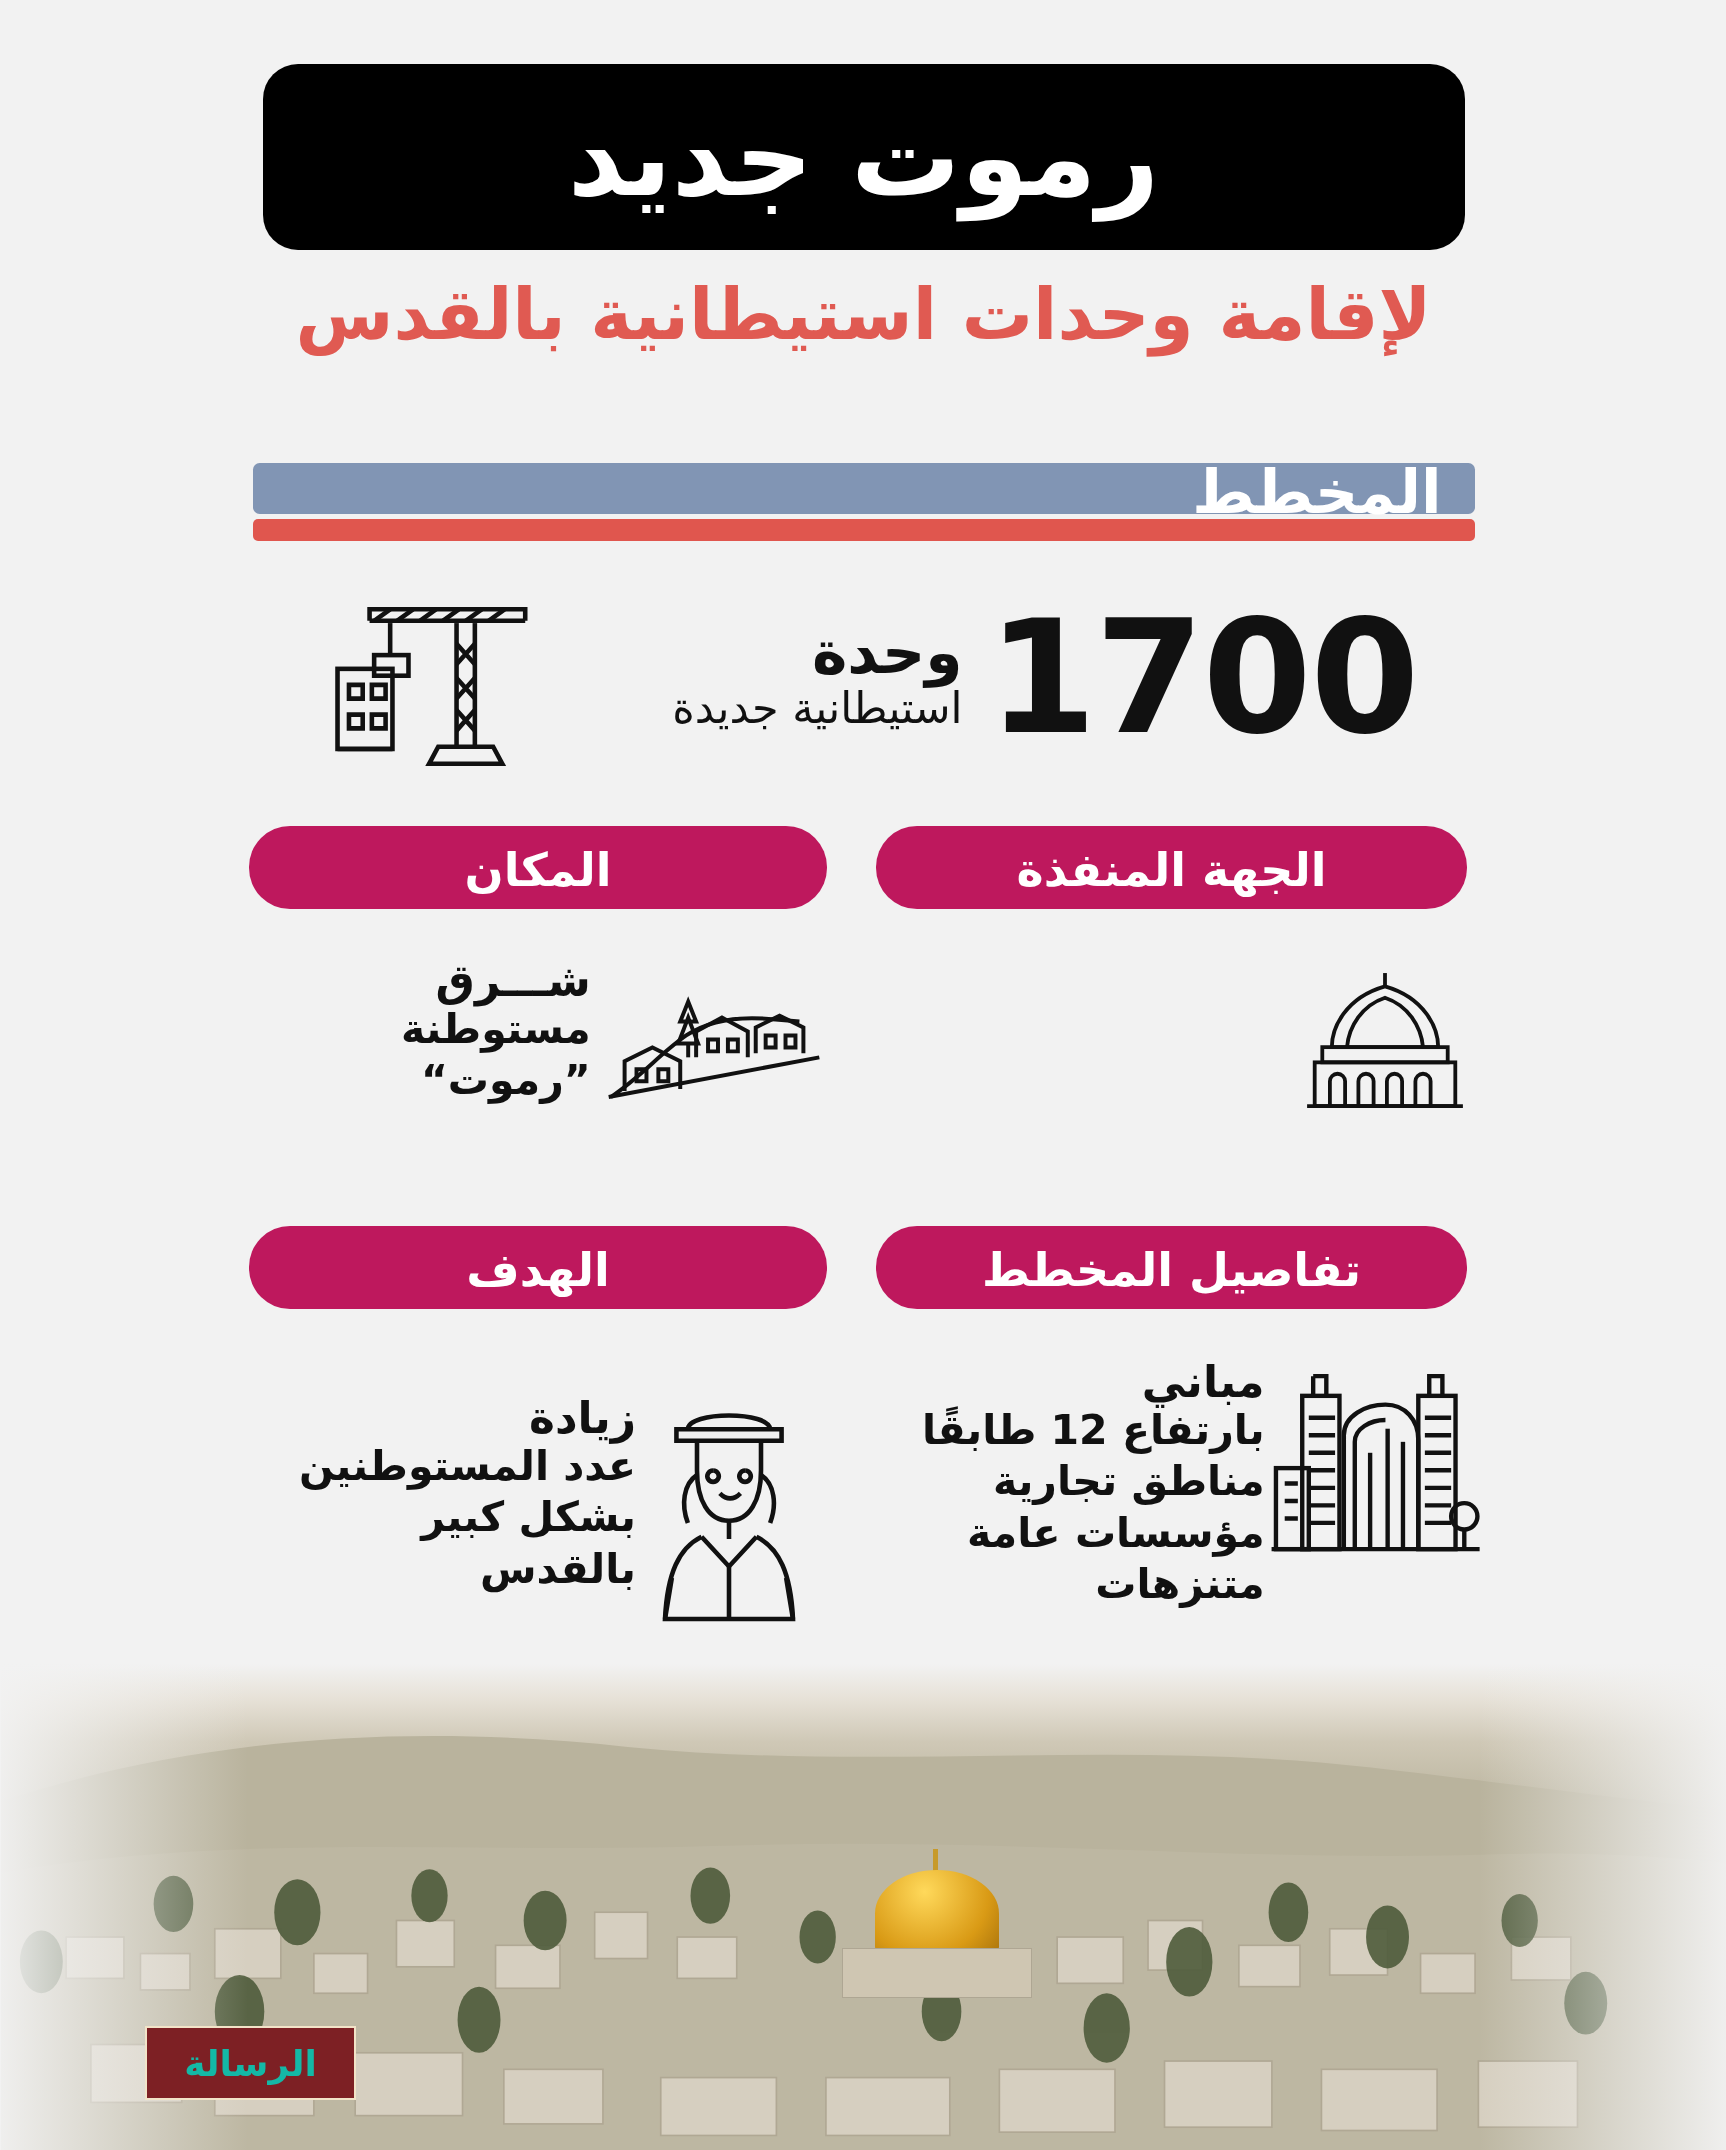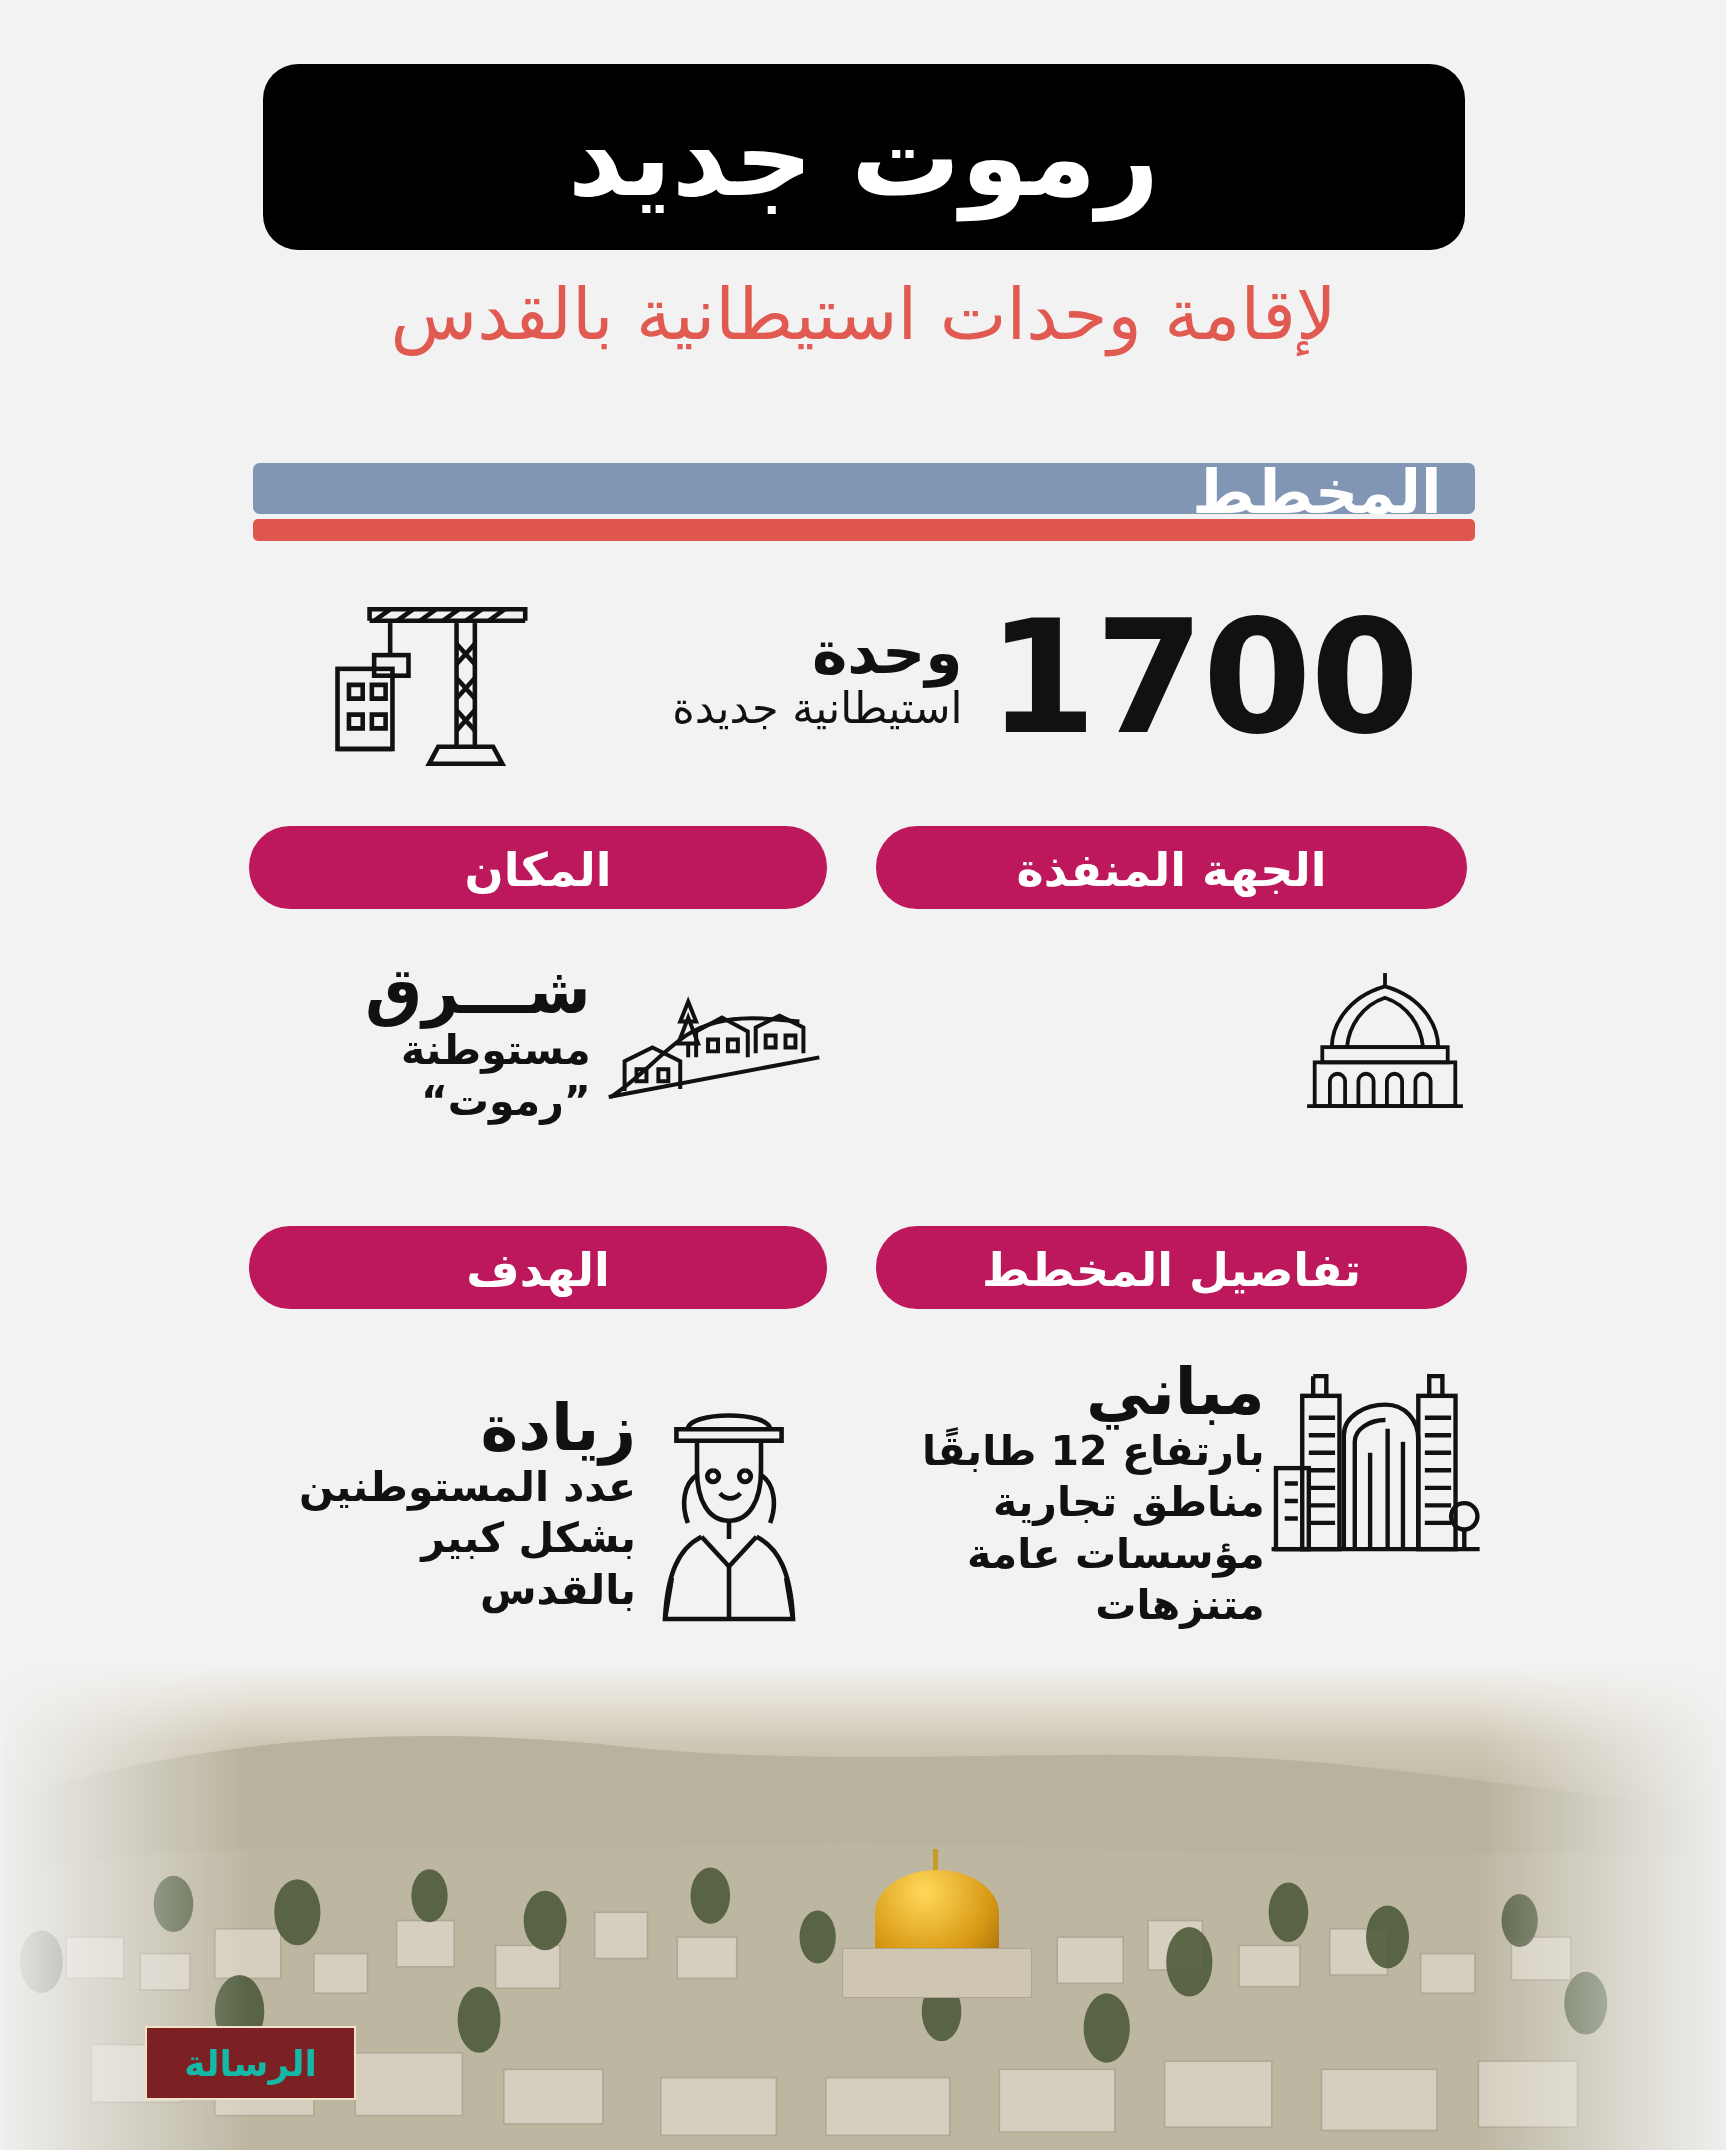--- a/index.html
+++ b/index.html
@@ -40,21 +40,21 @@
     line-height: 1;
   }
 
   .subtitle {
     position: absolute;
     top: 274px;
     left: 0; right: 0;
     text-align: center;
     color: #e05a52;
     font-size: 71px;
-    font-weight: normal;
+    font-weight: bold;
     line-height: 1.15;
     padding: 0 46px;
   }
 
   
   .plan-bar {
     position: absolute;
     top: 463px;
     left: 50%;
     transform: translateX(-50%);
@@ -141,21 +141,21 @@
   .pill-left-2  { top: 1226px; right: 900px; width: 578px; }
 
   
   .cell {
     position: absolute;
     display: flex;
     align-items: flex-start;
   }
   .cell .txt { text-align: right; }
   .cell .head {
-    font-size: 64px;
+    font-size: 44px;
     font-weight: bold;
     color: #111111;
     line-height: 1.05;
     letter-spacing: 1.7px;
   }
   .cell .sub {
     font-size: 41px;
     color: #111111;
     line-height: 1.25;
     font-weight: 600;

